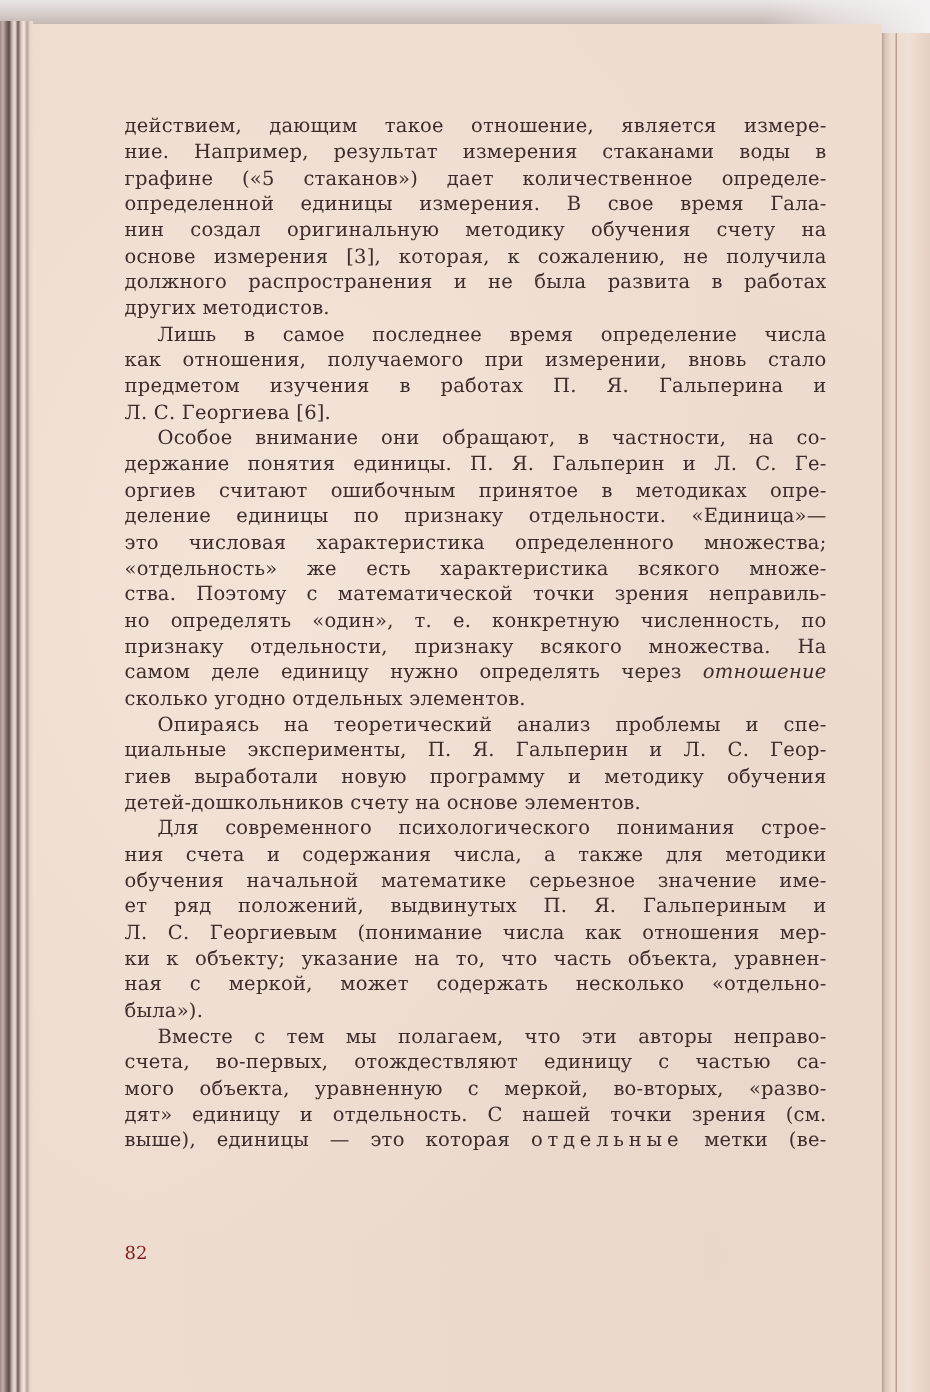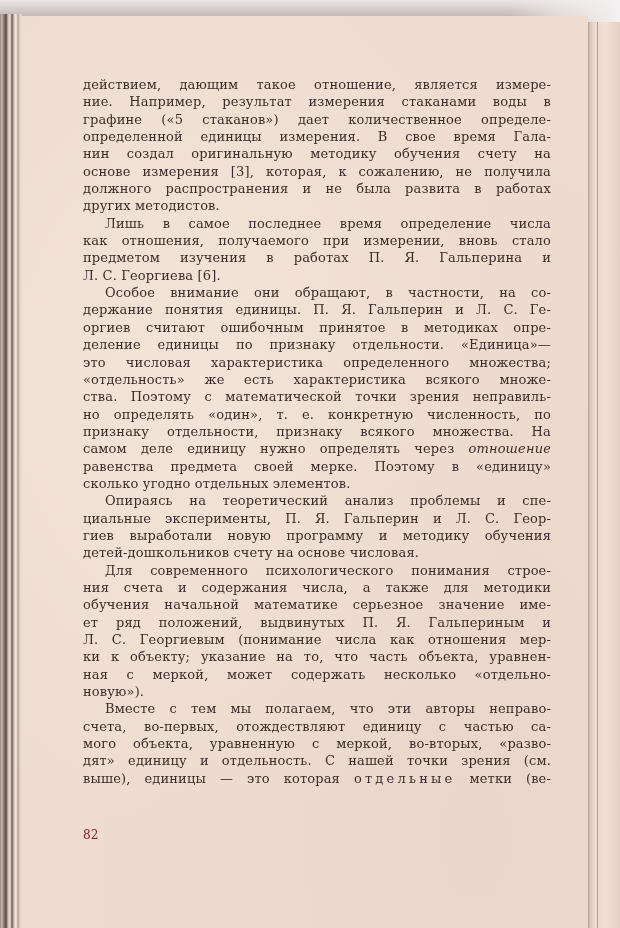--- a/index.html
+++ b/index.html
@@ -127,40 +127,39 @@
     <span class="line indent">Особое внимание они обращают, в частности, на со-</span>
     <span class="line">держание понятия единицы. П. Я. Гальперин и Л. С. Ге-</span>
     <span class="line">оргиев считают ошибочным принятое в методиках опре-</span>
     <span class="line">деление единицы по признаку отдельности. «Единица»—</span>
     <span class="line">это числовая характеристика определенного множества;</span>
     <span class="line">«отдельность» же есть характеристика всякого множе-</span>
     <span class="line">ства. Поэтому с математической точки зрения неправиль-</span>
     <span class="line">но определять «один», т. е. конкретную численность, по</span>
     <span class="line">признаку отдельности, признаку всякого множества. На</span>
     <span class="line"><span>самом деле единицу нужно определять через </span><span class="italic">отношение</span></span>
-    <span class="line">равенства предмета своей мерке. Поэтому в «единицу»</span>
     <span class="line last">сколько угодно отдельных элементов.</span>
   </div>
 
   <div>
     <span class="line indent">Опираясь на теоретический анализ проблемы и спе-</span>
     <span class="line">циальные эксперименты, П. Я. Гальперин и Л. С. Геор-</span>
     <span class="line">гиев выработали новую программу и методику обучения</span>
-    <span class="line last">детей-дошкольников счету на основе числовая.</span>
+    <span class="line last">детей-дошкольников счету на основе элементов.</span>
   </div>
 
   <div>
     <span class="line indent">Для современного психологического понимания строе-</span>
     <span class="line">ния счета и содержания числа, а также для методики</span>
     <span class="line">обучения начальной математике серьезное значение име-</span>
     <span class="line">ет ряд положений, выдвинутых П. Я. Гальпериным и</span>
     <span class="line">Л. С. Георгиевым (понимание числа как отношения мер-</span>
     <span class="line">ки к объекту; указание на то, что часть объекта, уравнен-</span>
     <span class="line">ная с меркой, может содержать несколько «отдельно-</span>
-    <span class="line last">новую»).</span>
+    <span class="line last">была»).</span>
   </div>
 
   <div>
     <span class="line indent">Вместе с тем мы полагаем, что эти авторы неправо-</span>
     <span class="line">счета, во-первых, отождествляют единицу с частью са-</span>
     <span class="line">мого объекта, уравненную с меркой, во-вторых, «разво-</span>
     <span class="line">дят» единицу и отдельность. С нашей точки зрения (см.</span>
     <span class="line"><span>выше), единицы — это которая </span><span class="spaced">отдельные</span><span> метки (ве-</span></span>
   </div>
 

